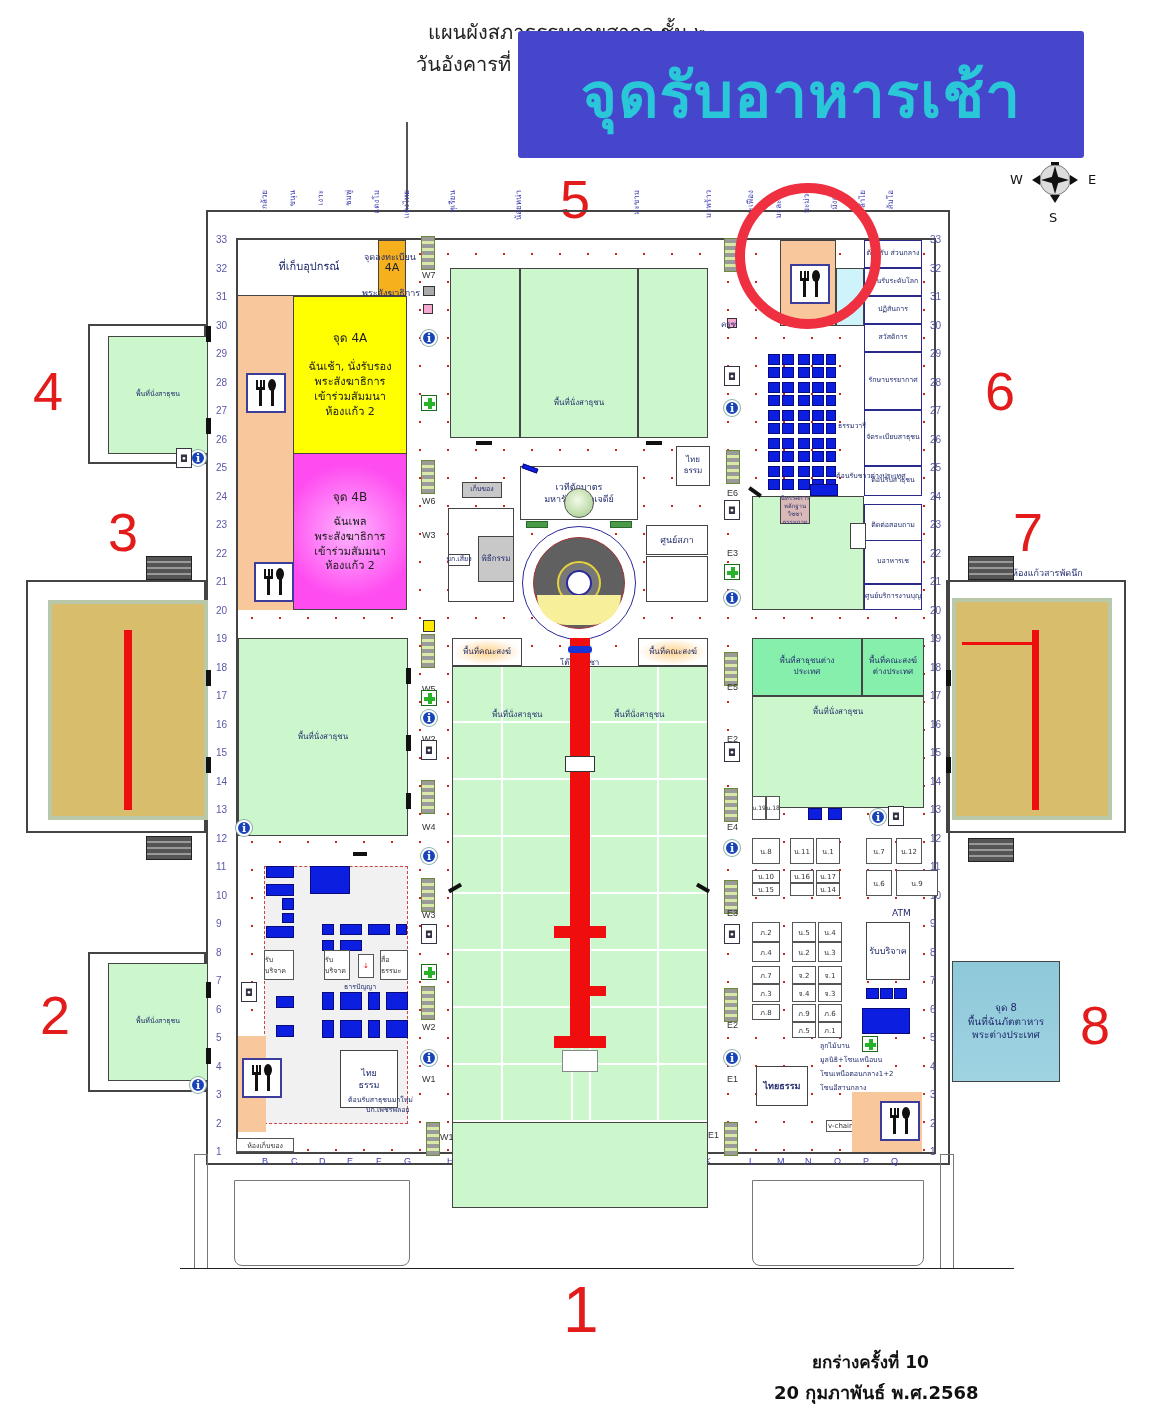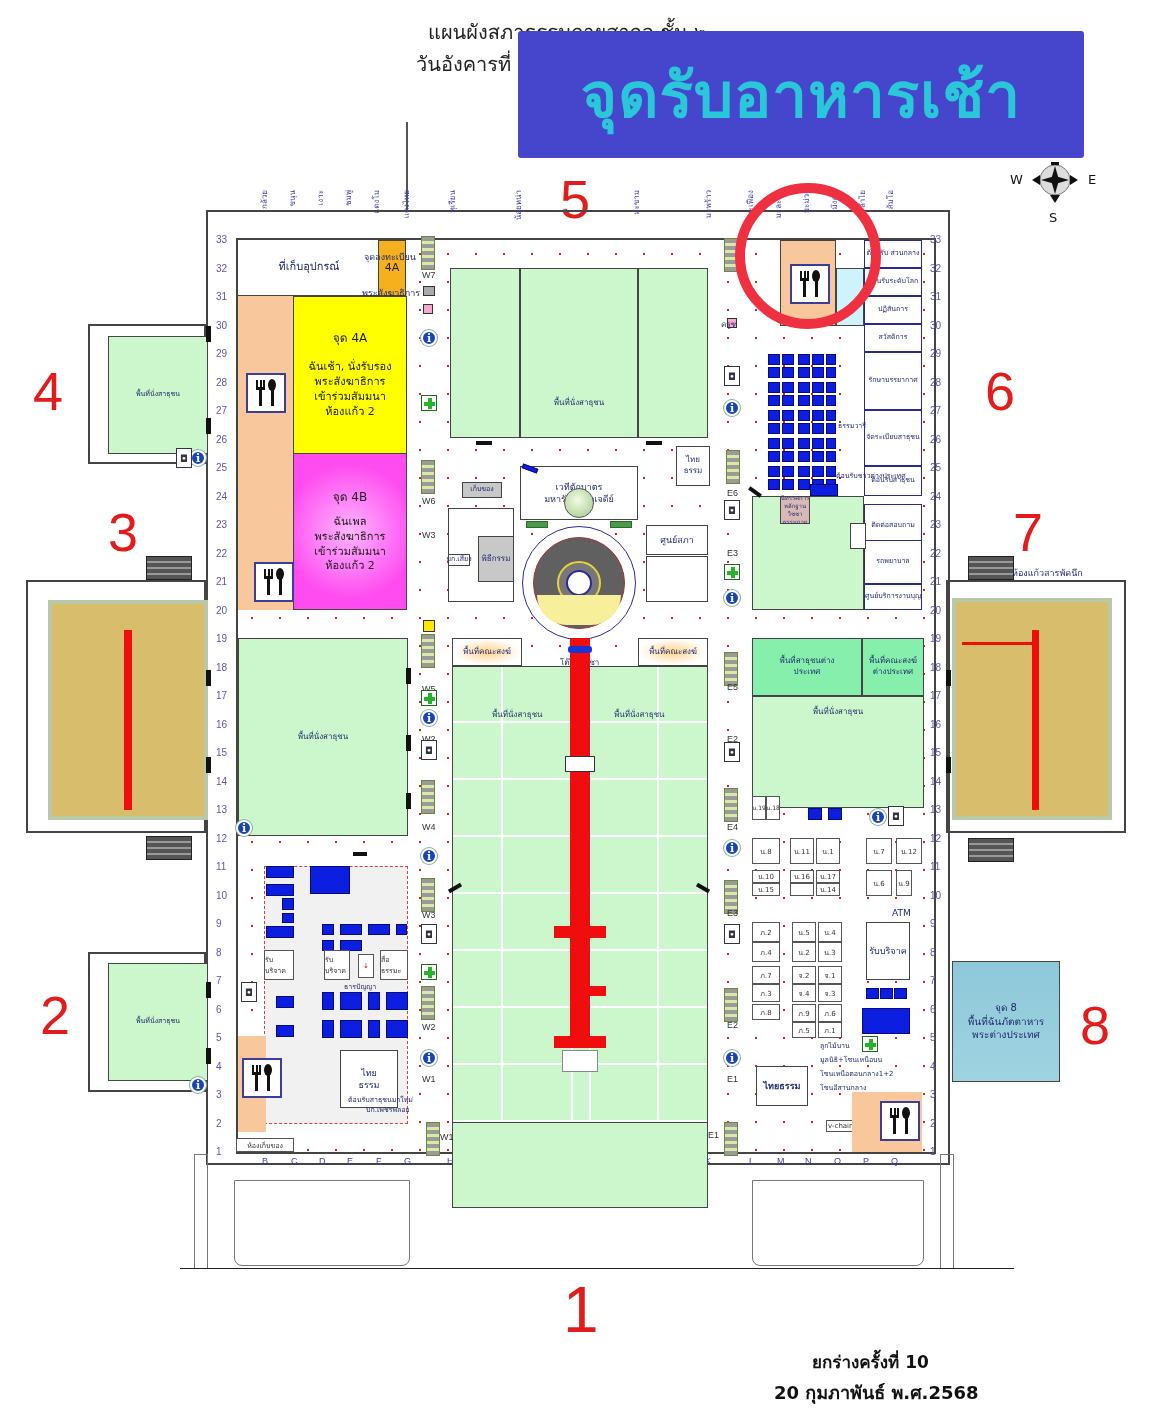--- a/index.html
+++ b/index.html
@@ -406,21 +406,21 @@
 
 <div id="svcRooms">
     <div class="room" style="left: 864px; top: 240px; width: 58px; height: 28px; background: rgb(255, 255, 255); border-color: rgb(42, 42, 138); font-size: 7px;">ต้อนรับ ส่วนกลาง</div>
     <div class="room" style="left: 864px; top: 268px; width: 58px; height: 28px; background: rgb(255, 255, 255); border-color: rgb(42, 42, 138); font-size: 7px;">ต้อนรับระดับโลก</div>
     <div class="room" style="left: 864px; top: 296px; width: 58px; height: 28px; background: rgb(255, 255, 255); border-color: rgb(42, 42, 138); font-size: 7px;">ปฏิสันถาร</div>
     <div class="room" style="left: 864px; top: 324px; width: 58px; height: 28px; background: rgb(255, 255, 255); border-color: rgb(42, 42, 138); font-size: 7px;">สวัสดิการ</div>
     <div class="room" style="left: 864px; top: 352px; width: 58px; height: 58px; background: rgb(255, 255, 255); border-color: rgb(42, 42, 138); font-size: 7px;">รักษาบรรยากาศ</div>
     <div class="room" style="left: 864px; top: 410px; width: 58px; height: 56px; background: rgb(255, 255, 255); border-color: rgb(42, 42, 138); font-size: 7px;">จัดระเบียบสาธุชน</div>
     <div class="room" style="left: 864px; top: 466px; width: 58px; height: 30px; background: rgb(255, 255, 255); border-color: rgb(42, 42, 138); font-size: 7px;">ต้อนรับสาธุชน</div>
     <div class="room" style="left: 864px; top: 496px; width: 58px; height: 44px; background: rgb(255, 255, 255); border-color: rgb(42, 42, 138); font-size: 7px; margin-top: 8px;">ติดต่อสอบถาม</div>
-    <div class="room" style="left: 864px; top: 540px; width: 58px; height: 44px; background: rgb(255, 255, 255); border-color: rgb(42, 42, 138); font-size: 7px;">รถพยาบาล</div>
+    <div class="room" style="left: 864px; top: 540px; width: 58px; height: 44px; background: rgb(255, 255, 255); border-color: rgb(42, 42, 138); font-size: 7px;">บอาหารเช</div>
     <div class="room" style="left: 864px; top: 584px; width: 58px; height: 26px; background: rgb(255, 255, 255); border-color: rgb(42, 42, 138); font-size: 7px;">ศูนย์บริการงานบุญ</div>
     <div class="small-txt" style="left: 838px; top: 420px; font-size: 7px;">ธรรมวารี</div>
     <div class="small-txt" style="left: 836px; top: 470px; font-size: 7px;">ต้อนรับชาวต่างประเทศ</div>
   </div>
 
 <div id="rightSeats">
     <div class="blue-seat" style="left: 768px; top: 354px; width: 12px; height: 11px;"></div>
     <div class="blue-seat" style="left: 768px; top: 367px; width: 12px; height: 11px;"></div>
     <div class="blue-seat" style="left: 782px; top: 354px; width: 12px; height: 11px;"></div>
     <div class="blue-seat" style="left: 782px; top: 367px; width: 12px; height: 11px;"></div>
@@ -510,21 +510,21 @@
 <div id="booths">
     <div class="booth" style="left: 752px; top: 838px; width: 28px; height: 26px;">น.8</div>
     <div class="booth" style="left: 790px; top: 838px; width: 24px; height: 26px;">น.11</div>
     <div class="booth" style="left: 816px; top: 838px; width: 24px; height: 26px;">น.1</div>
     <div class="booth" style="left: 866px; top: 838px; width: 26px; height: 26px;">น.7</div>
     <div class="booth" style="left: 896px; top: 838px; width: 26px; height: 26px;">น.12</div>
     <div class="booth" style="left: 752px; top: 870px; width: 28px; height: 13px;">น.10</div>
     <div class="booth" style="left: 790px; top: 870px; width: 24px; height: 13px;">น.16</div>
     <div class="booth" style="left: 816px; top: 870px; width: 24px; height: 13px;">น.17</div>
     <div class="booth" style="left: 866px; top: 870px; width: 26px; height: 26px;">น.6</div>
-    <div class="booth" style="left: 896px; top: 870px; width: 16px; height: 26px;">น.9</div>
+    <div class="booth" style="left: 896px; top: 870px; width: 42px; height: 26px;">น.9</div>
     <div class="booth" style="left: 752px; top: 883px; width: 28px; height: 13px;">น.15</div>
     <div class="booth" style="left: 790px; top: 883px; width: 24px; height: 13px;"></div>
     <div class="booth" style="left: 816px; top: 883px; width: 24px; height: 13px;">น.14</div>
     <div class="booth" style="left: 752px; top: 922px; width: 28px; height: 20px;">ภ.2</div>
     <div class="booth" style="left: 792px; top: 922px; width: 24px; height: 20px;">น.5</div>
     <div class="booth" style="left: 818px; top: 922px; width: 24px; height: 20px;">น.4</div>
     <div class="booth" style="left: 752px; top: 942px; width: 28px; height: 20px;">ภ.4</div>
     <div class="booth" style="left: 792px; top: 942px; width: 24px; height: 20px;">น.2</div>
     <div class="booth" style="left: 818px; top: 942px; width: 24px; height: 20px;">น.3</div>
     <div class="booth" style="left: 752px; top: 966px; width: 28px; height: 18px;">ภ.7</div>

